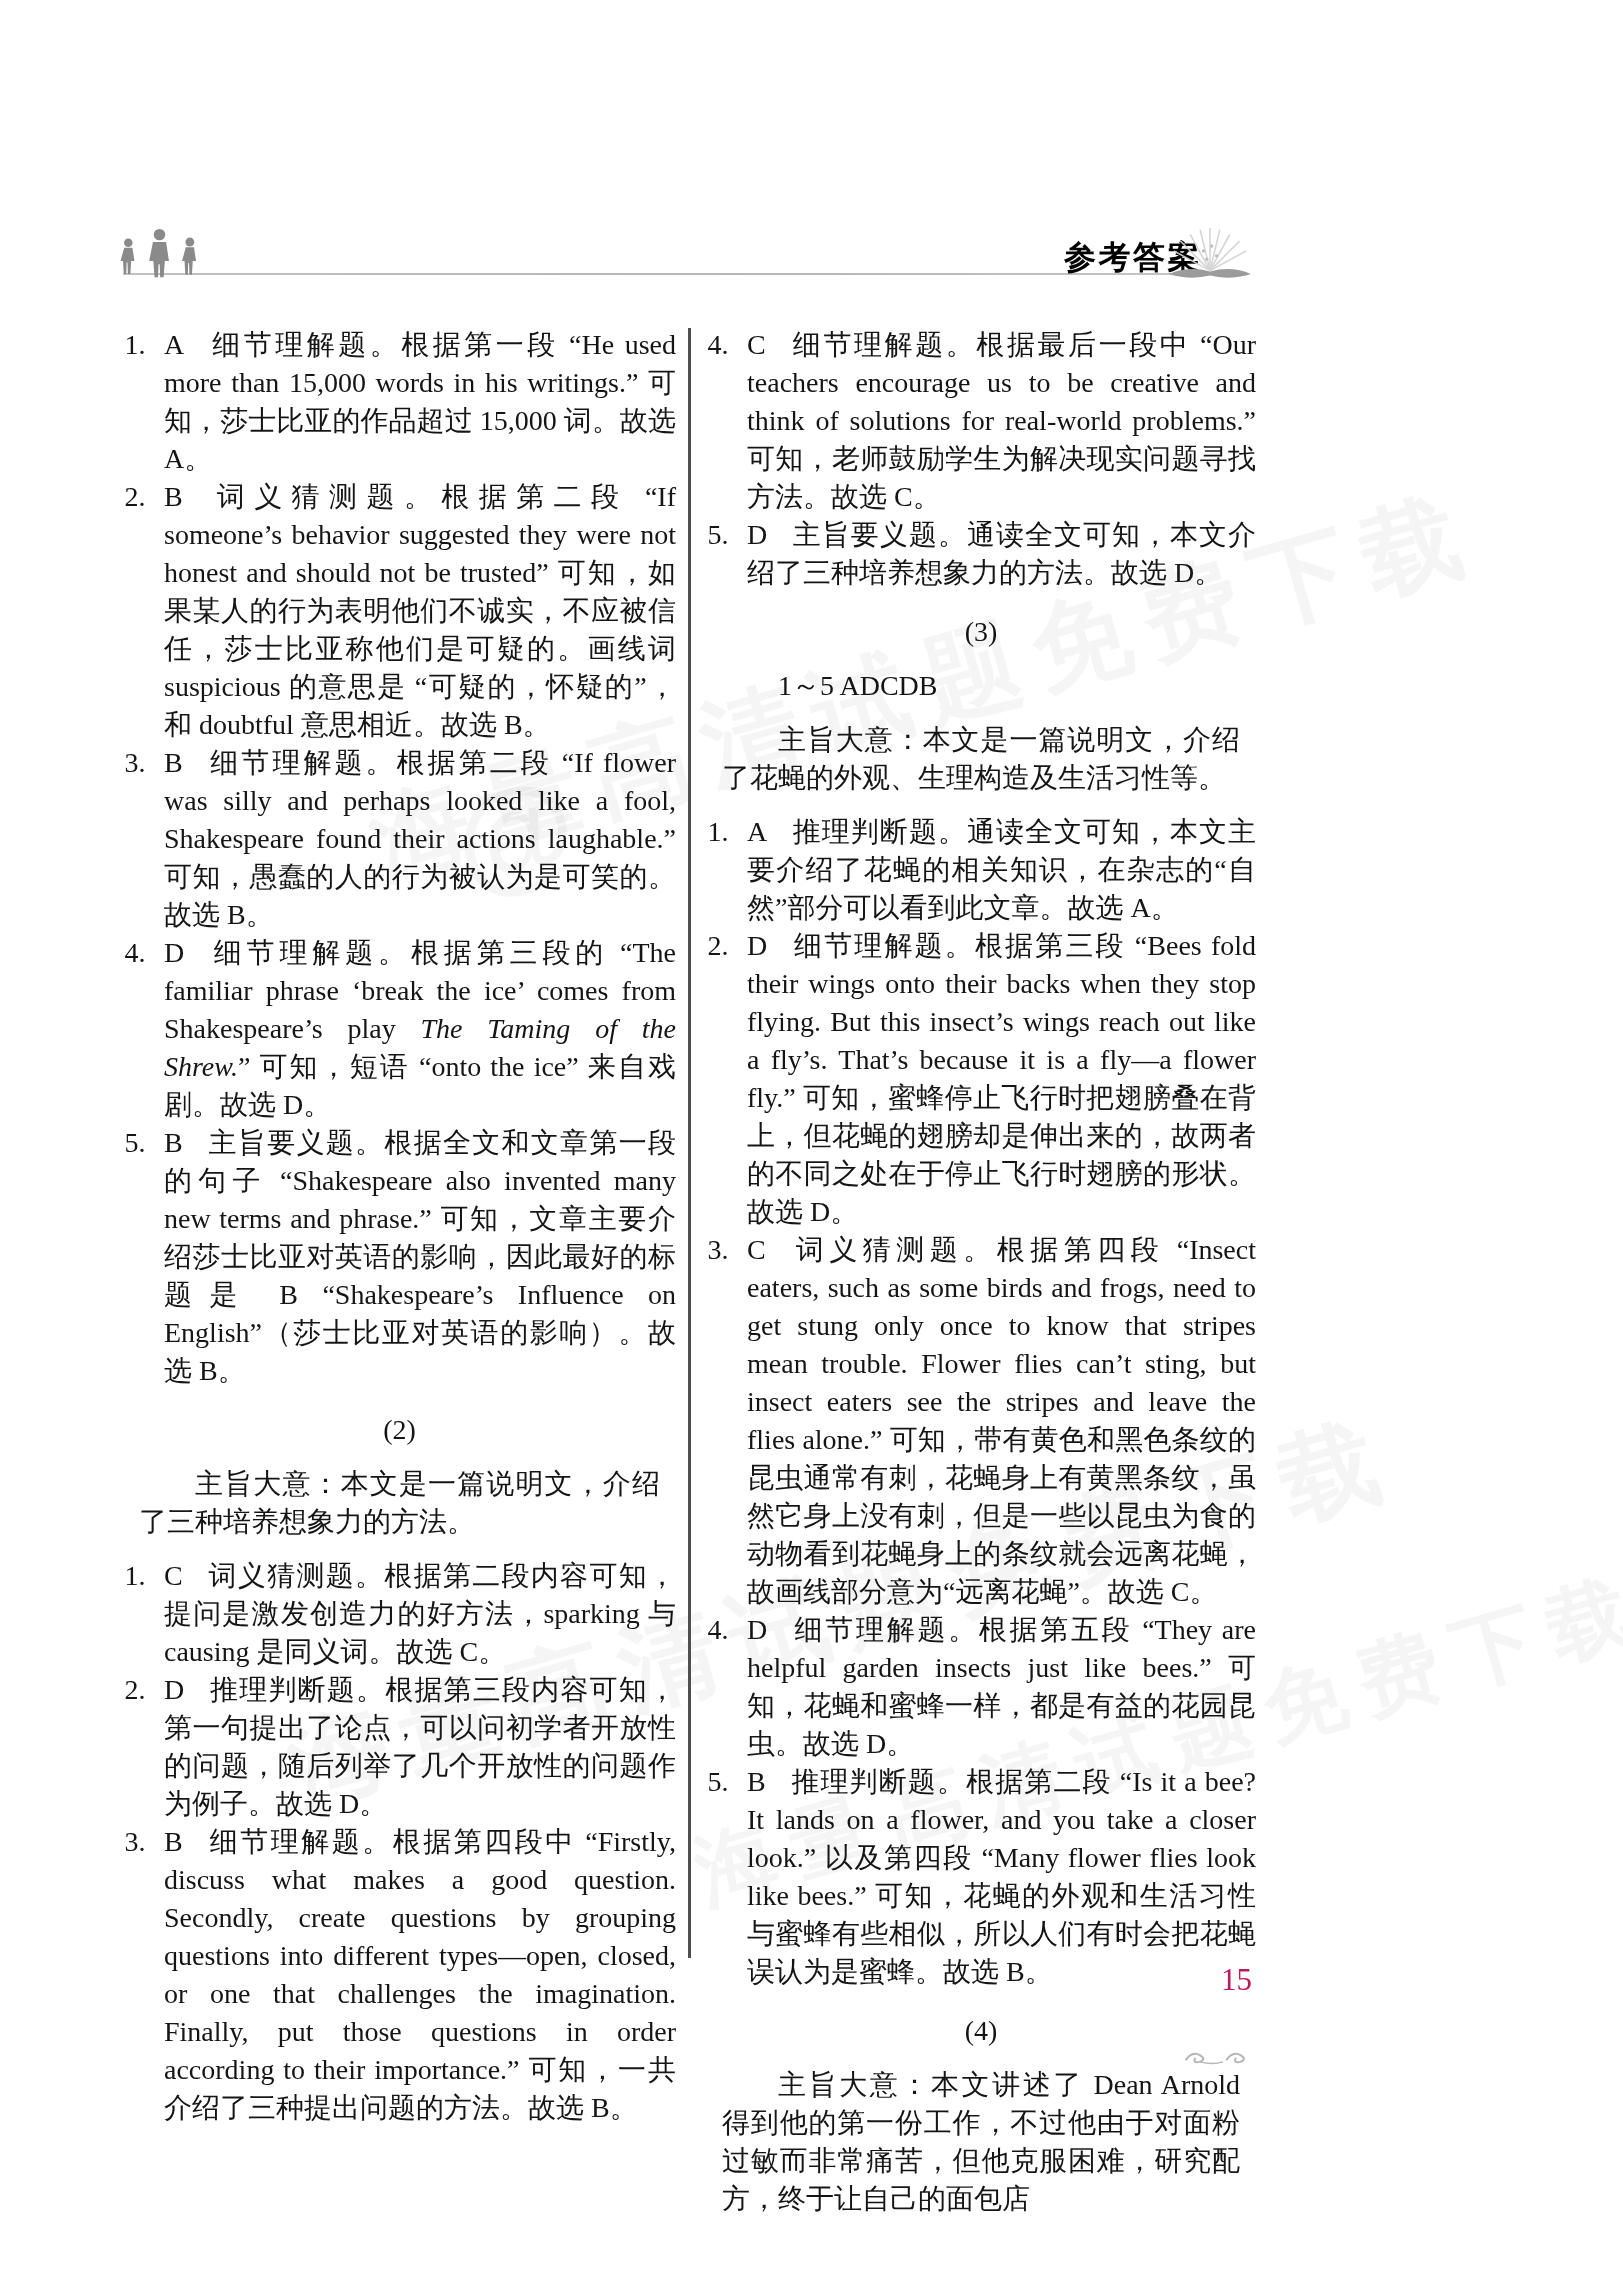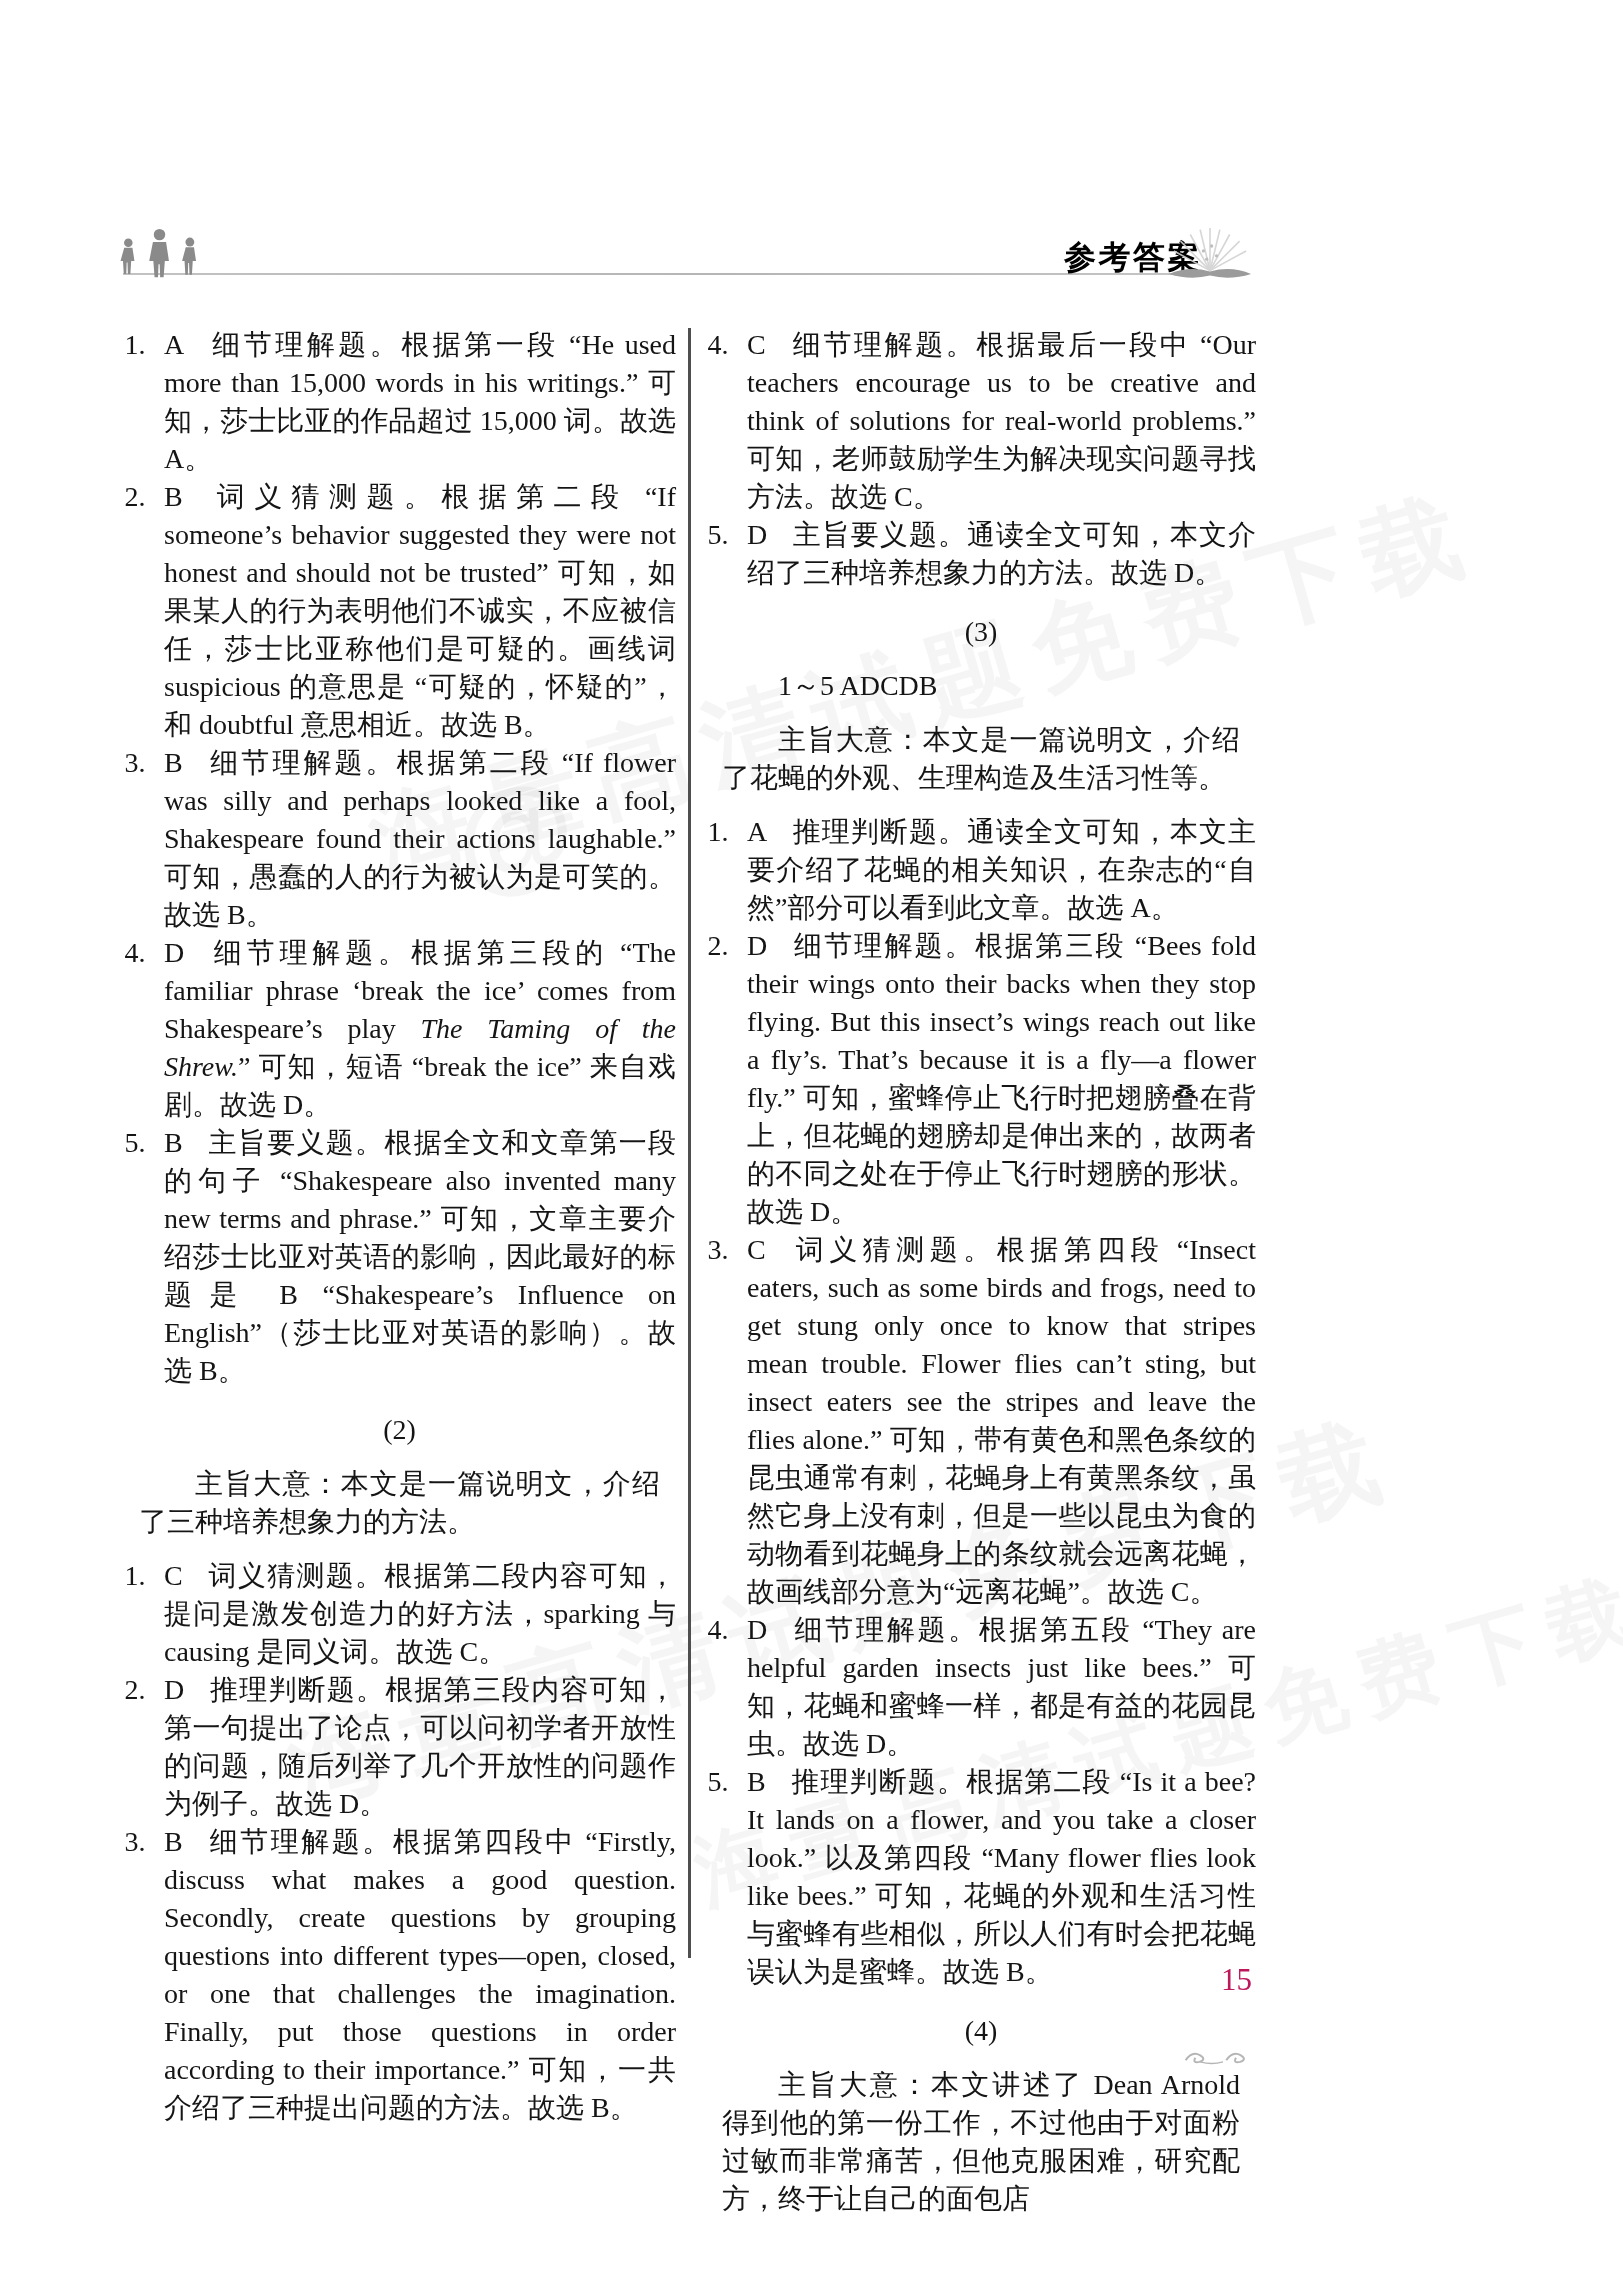--- a/index.html
+++ b/index.html
@@ -105,21 +105,21 @@
       </g>
       <path d="M6,62 Q30,52 56,59 Q82,52 106,62 Q80,70 56,64 Q32,70 6,62 Z" fill="#9b9b9b"></path>
     </svg>
   </span>
 
   <div id="content">
     <div id="left-col" class="col">
         <div class="item"><span class="no">1.</span><span class="ans">A</span><span class="txt"><span>细节理解题。根据第一段 “He used more than 15,000 words in his writings.” 可知，莎士比亚的作品超过 15,000 词。故选 A。</span></span></div>
         <div class="item"><span class="no">2.</span><span class="ans">B</span><span class="txt"><span>词义猜测题。根据第二段 “If someone’s behavior suggested they were not honest and should not be trusted” 可知，如果某人的行为表明他们不诚实，不应被信任，莎士比亚称他们是可疑的。画线词 suspicious 的意思是 “可疑的，怀疑的”，和 doubtful 意思相近。故选 B。</span></span></div>
         <div class="item"><span class="no">3.</span><span class="ans">B</span><span class="txt"><span>细节理解题。根据第二段 “If flower was silly and perhaps looked like a fool, Shakespeare found their actions laughable.” 可知，愚蠢的人的行为被认为是可笑的。故选 B。</span></span></div>
-        <div class="item"><span class="no">4.</span><span class="ans">D</span><span class="txt"><span>细节理解题。根据第三段的 “The familiar phrase ‘break the ice’ comes from Shakespeare’s play </span><em>The Taming of the Shrew.</em><span>” 可知，短语 “break the ice” 来自戏剧。故选 D。</span></span></div>
+        <div class="item"><span class="no">4.</span><span class="ans">D</span><span class="txt"><span>细节理解题。根据第三段的 “The familiar phrase ‘break the ice’ comes from Shakespeare’s play </span><em>The Taming of the Shrew.</em><span>” 可知，短语 “onto the ice” 来自戏剧。故选 D。</span></span></div>
         <div class="item"><span class="no">5.</span><span class="ans">B</span><span class="txt"><span>主旨要义题。根据全文和文章第一段的句子 “Shakespeare also invented many new terms and phrase.” 可知，文章主要介绍莎士比亚对英语的影响，因此最好的标题是 B “Shakespeare’s Influence on English”（莎士比亚对英语的影响）。故选 B。</span></span></div>
         <div class="sec-heading">(2)</div>
         <p class="para">主旨大意：本文是一篇说明文，介绍了三种培养想象力的方法。</p>
         <div class="item"><span class="no">1.</span><span class="ans">C</span><span class="txt"><span>词义猜测题。根据第二段内容可知，提问是激发创造力的好方法，sparking 与 causing 是同义词。故选 C。</span></span></div>
         <div class="item"><span class="no">2.</span><span class="ans">D</span><span class="txt"><span>推理判断题。根据第三段内容可知，第一句提出了论点，可以问初学者开放性的问题，随后列举了几个开放性的问题作为例子。故选 D。</span></span></div>
         <div class="item"><span class="no">3.</span><span class="ans">B</span><span class="txt"><span>细节理解题。根据第四段中 “Firstly, discuss what makes a good question. Secondly, create questions by grouping questions into different types—open, closed, or one that challenges the imagination. Finally, put those questions in order according to their importance.” 可知，一共介绍了三种提出问题的方法。故选 B。</span></span></div>
       </div>
     <div id="col-divider"></div>
     <div id="right-col" class="col">
         <div class="item"><span class="no">4.</span><span class="ans">C</span><span class="txt"><span>细节理解题。根据最后一段中 “Our teachers encourage us to be creative and think of solutions for real-world problems.” 可知，老师鼓励学生为解决现实问题寻找方法。故选 C。</span></span></div>

